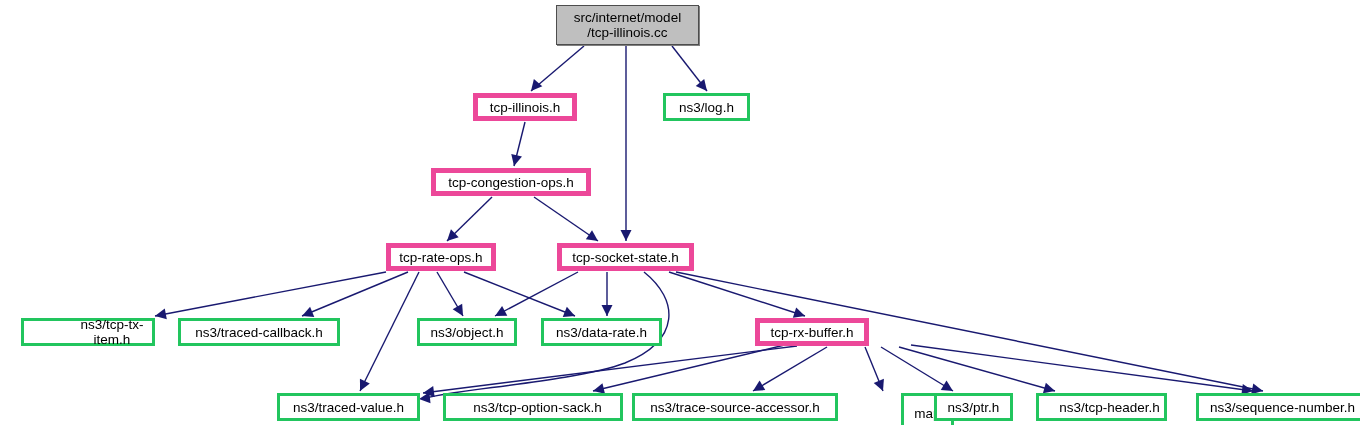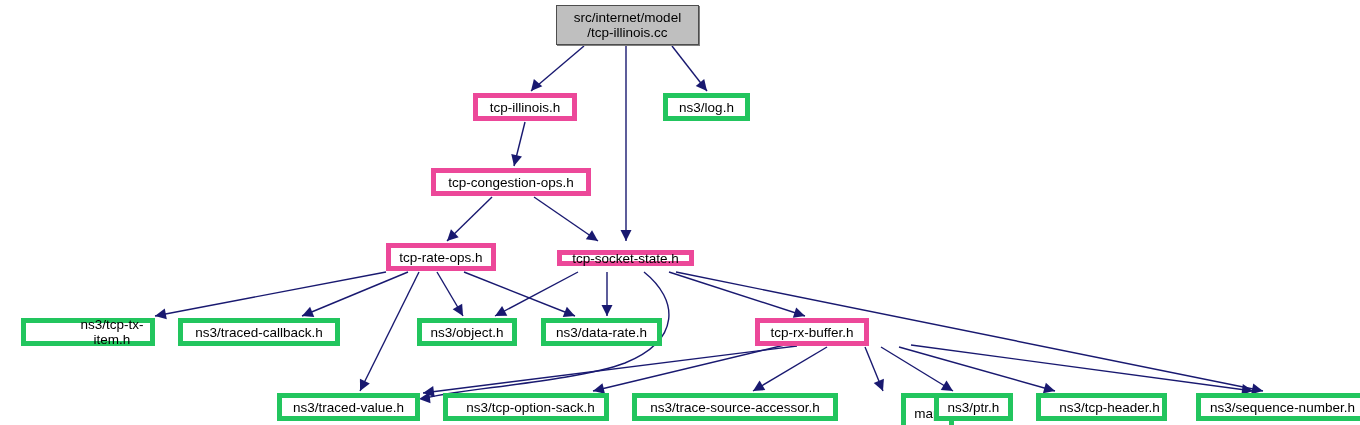--- a/index.html
+++ b/index.html
@@ -25,21 +25,21 @@
     pointer-events: none;
   }
   .node {
     position: absolute;
     box-sizing: border-box;
     display: flex;
     align-items: center;
     justify-content: center;
     text-align: center;
     background: #ffffff;
-    border: 5px solid #22c55e;
+    border: 3px solid #22c55e;
     color: #000000;
     font-size: 13.5px;
     line-height: 15px;
     white-space: pre-line;
     z-index: 2;
   }
   .node.strong {
     border: 5px solid #ec4899;
   }
   .node.root {
@@ -99,26 +99,26 @@
       <polygon points="0,0 -5.5,-11 5.5,-11" fill="#191970" transform="translate(1040,391) rotate(-74.48451336700703)"></polygon>
       <path d="M 896 345 L 1238 391" fill="none" stroke="#191970" stroke-width="1.4"></path>
       <polygon points="0,0 -5.5,-11 5.5,-11" fill="#191970" transform="translate(1238,391) rotate(-82.50592249883854)"></polygon>
     </svg>
 <div class="node root" style="left: 541px; top: 5px; width: 143px; height: 40px;">src/internet/model
 /tcp-illinois.cc</div>
     <div class="node strong" style="left: 458px; top: 93px; width: 104px; height: 28px;">tcp-illinois.h</div>
     <div class="node" style="left: 648px; top: 93px; width: 87px; height: 28px;">ns3/log.h</div>
     <div class="node strong" style="left: 371px; top: 243px; width: 110px; height: 28px;">tcp-rate-ops.h</div>
     <div class="node strong" style="left: 416px; top: 168px; width: 160px; height: 28px;">tcp-congestion-ops.h</div>
-    <div class="node strong" style="left: 542px; top: 250px; width: 137px; height: 16px;">tcp-socket-state.h</div>
+    <div class="node strong" style="left: 542px; top: 243px; width: 137px; height: 28px;">tcp-socket-state.h</div>
     <div class="node" style="left: 6px; top: 318px; width: 134px; height: 28px; padding-left: 48px;">ns3/tcp-tx-item.h</div>
     <div class="node" style="left: 163px; top: 318px; width: 162px; height: 28px;">ns3/traced-callback.h</div>
     <div class="node" style="left: 402px; top: 318px; width: 100px; height: 28px;">ns3/object.h</div>
     <div class="node" style="left: 526px; top: 318px; width: 121px; height: 28px;">ns3/data-rate.h</div>
     <div class="node strong" style="left: 740px; top: 318px; width: 114px; height: 28px;">tcp-rx-buffer.h</div>
     <div class="node" style="left: 262px; top: 393px; width: 143px; height: 28px;">ns3/traced-value.h</div>
-    <div class="node" style="left: 428px; top: 393px; width: 166px; height: 28px; padding-left: 9px;">ns3/tcp-option-sack.h</div>
+    <div class="node" style="left: 428px; top: 393px; width: 180px; height: 28px; padding-left: 9px;">ns3/tcp-option-sack.h</div>
     <div class="node" style="left: 617px; top: 393px; width: 206px; height: 28px;">ns3/trace-source-accessor.h</div>
     <div class="node" style="left: 886px; top: 393px; width: 53px; height: 41px;">map</div>
     <div class="node" style="left: 919px; top: 393px; width: 79px; height: 28px;">ns3/ptr.h</div>
     <div class="node" style="left: 1021px; top: 393px; width: 131px; height: 28px; padding-left: 16px;">ns3/tcp-header.h</div>
     <div class="node" style="left: 1181px; top: 393px; width: 173px; height: 28px;">ns3/sequence-number.h</div>
   </div>
 
 </body></html>

